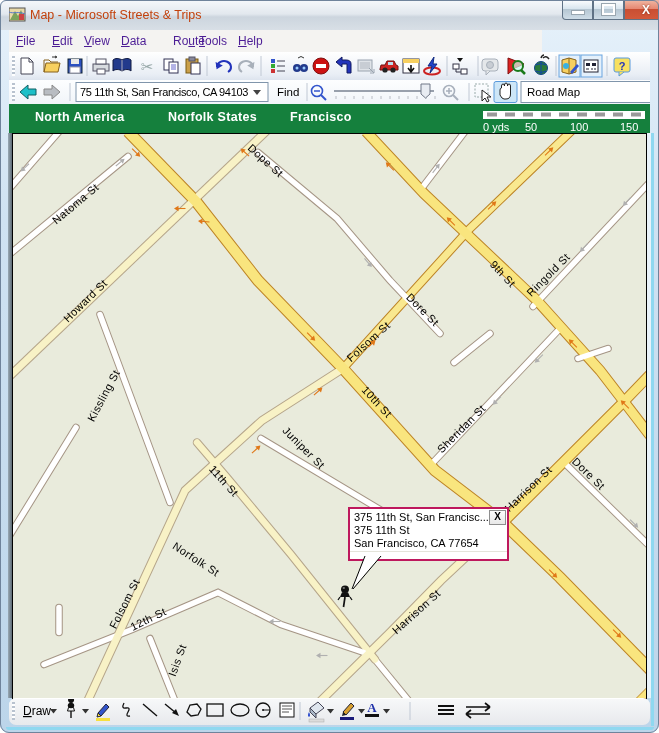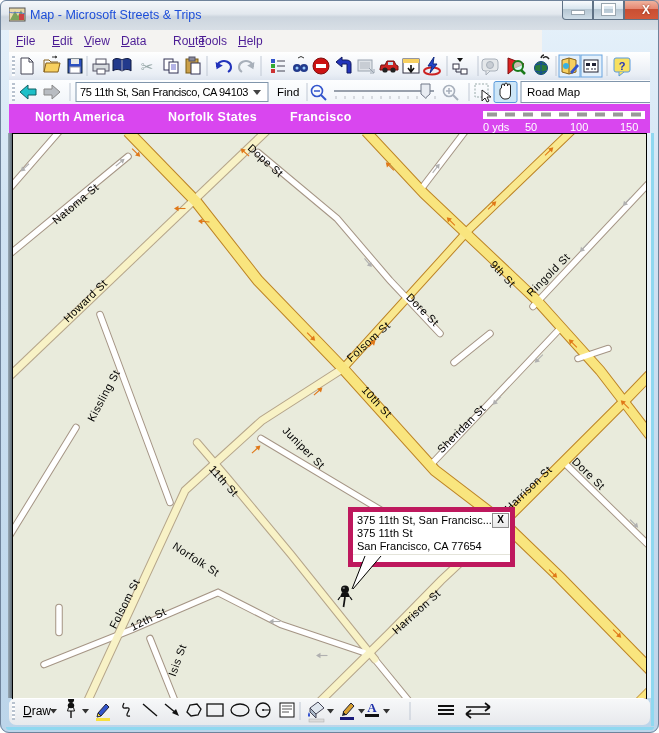--- a/index.html
+++ b/index.html
@@ -1,46 +1,46 @@
 <!DOCTYPE html>
 <html><head><meta charset="utf-8"><style>
 html,body{margin:0;padding:0;width:659px;height:733px;overflow:hidden;
 font-family:"Liberation Sans",sans-serif;}
 #win{position:absolute;left:0;top:0;width:659px;height:733px;
 background:linear-gradient(180deg,#e7f2fb,#cfe2f2 30%,#bcd5ea);
 border-radius:6px 6px 9px 9px;}
 #winborder{position:absolute;left:0;top:0;width:657px;height:731px;border:1px solid #6f839b;border-radius:6px 6px 9px 9px;z-index:50;pointer-events:none}
 .abs{position:absolute;}
-#titletext{left:30px;top:8px;z-index:3;font-size:12.5px;color:#1d4ed8;}
+#titletext{left:30px;top:8px;z-index:3;font-size:12.5px;color:#c2410c;}
 #mapicon{left:9px;top:7px;width:17px;height:15px;}
 
 #wbtns{left:562px;top:0px;height:19px;display:flex;z-index:4;}
 .wb{width:29px;height:19px;border:1px solid #5f7285;border-top:none;background:linear-gradient(180deg,#fdfeff,#d9e6ef 45%,#b6c7d3 50%,#cfdde7);display:flex;align-items:center;justify-content:center;}
 .wb:first-child{border-radius:0 0 0 4px;}
 #closeb{width:42px;background:linear-gradient(180deg,#f0b8a4,#e68973 45%,#c94f33 50%,#d3593a);border-radius:0 0 4px 0;}
 .minline{width:12px;height:3px;background:#fff;border:1px solid #9aa7b0;margin-top:6px;}
 .maxbox{width:9px;height:7px;border:2px solid #fff;outline:1px solid #9aa7b0;background:transparent;}
 .closex{color:#fff;font-weight:bold;font-size:12px;text-shadow:0 0 2px #7e2913;}
 
 #menu{left:9px;top:30px;width:533px;height:22px;background:#f4f3f1;font-size:12px;color:#4c1d95;}
 #menu span{position:absolute;top:4px;}
 u{text-decoration:underline;}
 
 #tb1{left:9px;top:52px;width:641px;height:28px;background:linear-gradient(180deg,#ffffff,#e9eef5 80%,#dde4ee);border-bottom:1px solid #cdd5e0;}
 #tb2{left:9px;top:80px;width:641px;height:40px;background:linear-gradient(180deg,#fdfeff,#e9eef5);}
 .grip{position:absolute;left:3px;top:4px;width:3px;height:20px;background:repeating-linear-gradient(180deg,#b8c2cf 0 2px,#fff 2px 4px);}
 
-#graybar{left:9px;top:104px;width:641px;height:29px;background:#d946ef;text-align:center;}
+#graybar{left:9px;top:104px;width:641px;height:29px;background:#15803d;text-align:center;}
 #graybar .bc{color:#fff;font-weight:bold;font-size:12.5px;letter-spacing:0.3px;top:6px;position:absolute;}
 
 #mapwrap{left:12px;top:133px;width:633px;height:565px;border:1px solid #000;background:#e9ebdc;}
 
 #drawbar{left:9px;top:698px;width:641px;height:26px;background:linear-gradient(180deg,#f7f8f9,#e7e9ec);border-top:1px solid #fff;border-radius:7px;}
 
-#balloon{left:348px;top:507px;width:157px;height:50px;background:#fff;border:5px solid #be185d;font-size:11px;color:#000;z-index:20;}
+#balloon{left:348px;top:507px;width:157px;height:50px;background:#fff;border:2px solid #be185d;font-size:11px;color:#000;z-index:20;}
 #balloon .row1{position:absolute;left:4px;top:2px;width:138px;white-space:nowrap;overflow:hidden;}
 #balloon .row2{position:absolute;left:4px;top:15px;white-space:nowrap;}
 #balloon .row3{position:absolute;left:4px;top:28px;white-space:nowrap;}
 #balloon .sep{position:absolute;left:0px;top:42px;width:157px;border-top:1px solid #e4e4da;}
 #bclose{position:absolute;right:1px;top:1px;width:15px;height:13px;border:1px solid #8e8e8e;background:linear-gradient(180deg,#fcfcfc,#e8e8e8);font-size:10px;font-weight:bold;text-align:center;line-height:12px;}
 #tail{left:340px;top:556px;z-index:21;}
 #pin{left:337px;top:584px;z-index:22;}
 </style></head>
 <body>
 <div id="win"></div>

